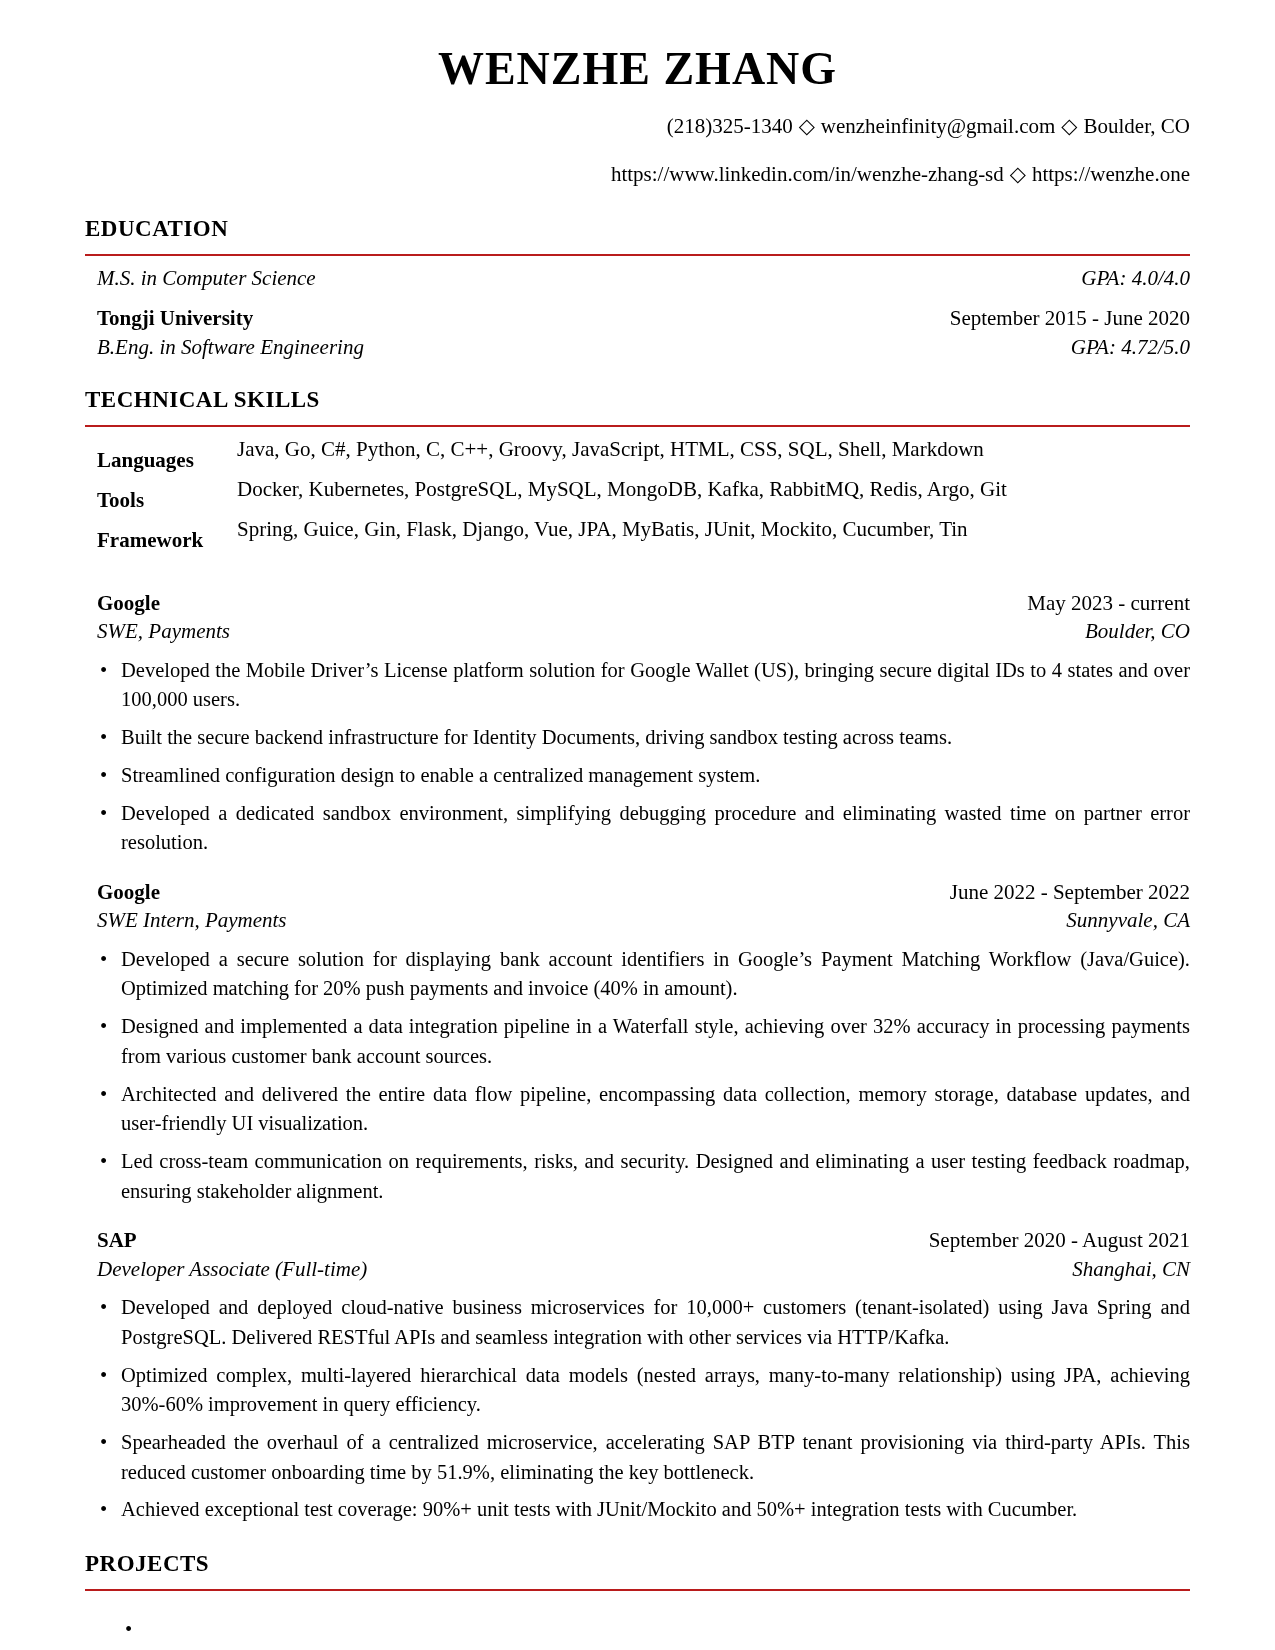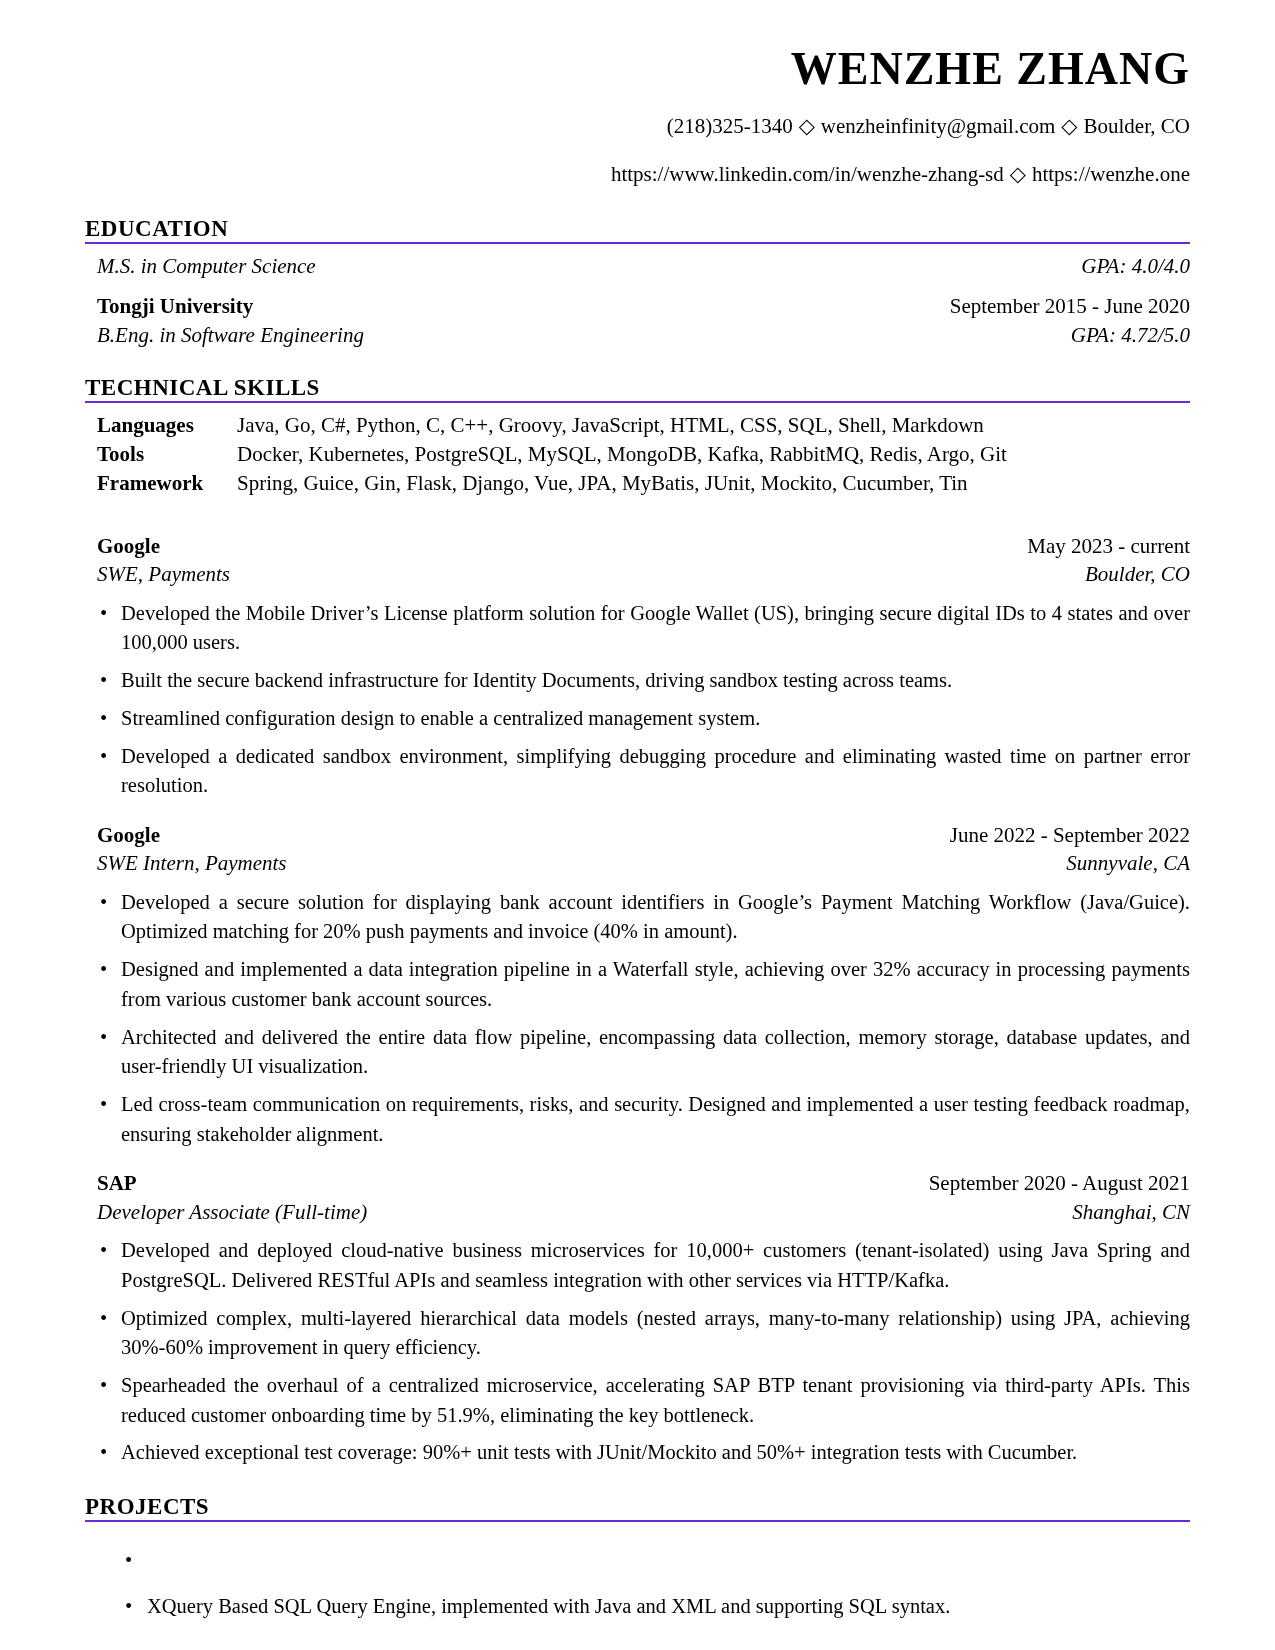--- a/index.html
+++ b/index.html
@@ -8,41 +8,41 @@
     width: 1275px;
     min-height: 1650px;
     margin: 0 auto;
     background: #ffffff;
     color: #000000;
     font-family: "Liberation Serif", "DejaVu Serif", serif;
     padding: 42px 85px 40px 85px;
   }
   
   .name {
-    text-align: right;
+    text-align: center;
     font-size: 46px;
     font-weight: 700;
     letter-spacing: 1px;
     margin-bottom: 12px;
   }
   .contact-line {
     text-align: right;
     font-size: 21px;
     line-height: 1.55;
     margin-top: 15px;
   }
   .sep { padding: 0 6px; }
   
   .section { margin-top: 26px; }
   .sec-title {
     font-size: 23px;
     font-weight: 700;
     letter-spacing: 0.5px;
-    padding-bottom: 0;
-    border-bottom: 2px solid #6d28d9;
+    padding-bottom: 12px;
+    border-bottom: 2px solid #b91c1c;
   }
   .sec-body { padding-top: 8px; }
   
   .entry { padding-left: 12px; margin-bottom: 12px; }
   .entry:last-child { margin-bottom: 0; }
   .row {
     display: flex;
     justify-content: space-between;
     align-items: baseline;
     font-size: 21px;
@@ -50,21 +50,21 @@
   }
   .strong { font-weight: 700; }
   .em { font-style: italic; }
   
   .skill-row {
     display: flex;
     padding-left: 12px;
     font-size: 21px;
     line-height: 1.38;
   }
-  .skill-label { width: 140px; flex-shrink: 0; font-weight: 700; }
+  .skill-label { width: 140px; flex-shrink: 0; font-weight: 700; margin-top: 11px; }
   
   .bullets { margin-top: 10px; }
   .bullet {
     display: flex;
     font-size: 20.5px;
     line-height: 1.45;
     margin-top: 8px;
     padding-left: 3px;
   }
   .bullet .glyph { width: 21px; flex-shrink: 0; }
@@ -188,21 +188,21 @@
           <div class="bullet">
               <span class="glyph">•</span>
               <span class="btext">Designed and implemented a data integration pipeline in a Waterfall style, achieving over 32% accuracy in processing payments from various customer bank account sources.</span>
             </div>
           <div class="bullet">
               <span class="glyph">•</span>
               <span class="btext">Architected and delivered the entire data flow pipeline, encompassing data collection, memory storage, database updates, and user-friendly UI visualization.</span>
             </div>
           <div class="bullet">
               <span class="glyph">•</span>
-              <span class="btext">Led cross-team communication on requirements, risks, and security.  Designed and implemented a user testing feedback roadmap, ensuring stakeholder alignment.</span>
+              <span class="btext">Led cross-team communication on requirements, risks, and security.  Designed and eliminating a user testing feedback roadmap, ensuring stakeholder alignment.</span>
             </div>
         </div>
       </div>
 
       <div class="entry work-entry">
         <div class="row">
           <span class="strong">SAP</span>
           <span>September 2020 - August 2021</span>
         </div>
         <div class="row em">

